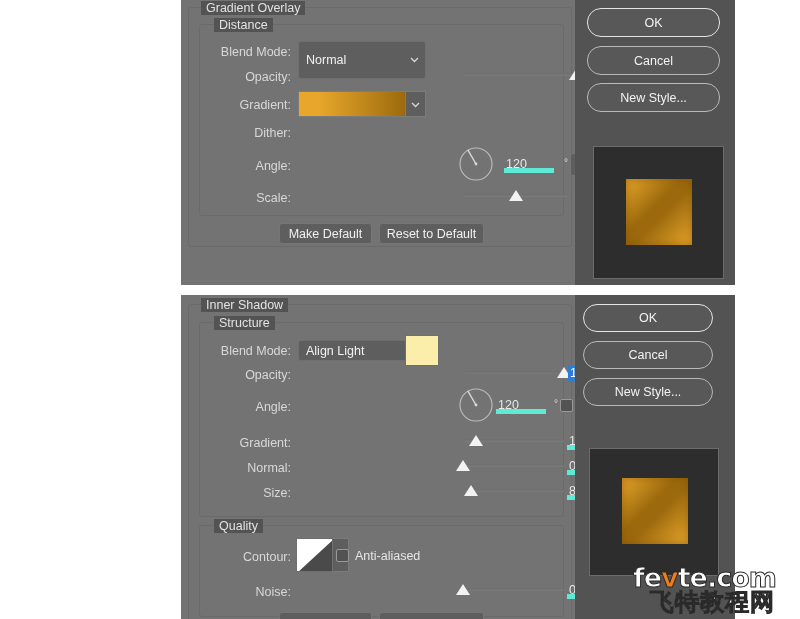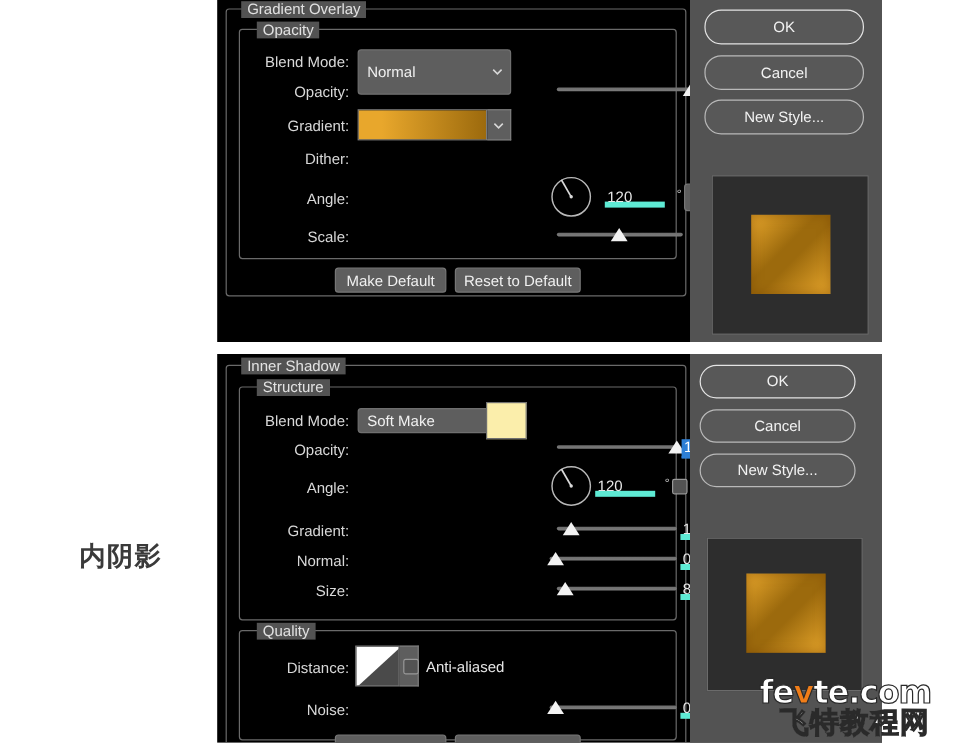--- a/index.html
+++ b/index.html
@@ -18,21 +18,21 @@
     font-family: "DejaVu Sans", sans-serif;
     font-size: 22px;
     font-weight: 700;
     letter-spacing: 1px;
     white-space: nowrap;
   }
 
   
   .dialog {
     position: absolute;
-    background: #000000;
+    background: #737373;
     box-sizing: border-box;
     color: #d6d6d6;
     font-size: 12.5px;
     overflow: hidden;
   }
   .dlg-side { position:absolute; }
 
   
   .group {
     position: absolute;
@@ -227,29 +227,28 @@
     color:#ffffff;
     -webkit-text-stroke: 1px #2a2a2a;
     letter-spacing:1px;
   }
 </style>
 </head>
 <body>
 
 <div id="root">
 
-  <div class="cn-label" style="left:66px; top:449px;">内阴影</div>
 
   <div class="dialog" style="left:181px; top:0px; width:554px; height:285px;">
 
     <div class="group" style="left:7px; top:7px; width:384px; height:240px;"></div>
     <div class="group-title" style="left:20px; top:1px;">Gradient Overlay</div>
 
     <div class="group" style="left:18px; top:24px; width:365px; height:192px;"></div>
-    <div class="group-title" style="left:33px; top:18px;">Opacity</div>
+    <div class="group-title" style="left:33px; top:18px;">Distance</div>
 
     <div class="row-label" style="left:20px; top:45px; width:90px;">Blend Mode:</div>
     <div class="select" style="left:117px; top:41px; width:128px; height:38px;">
       <span>Normal</span>
       <span class="chev">
         <svg width="9" height="9" viewBox="0 0 9 9">
             <path d="M1 3 L4.5 6.5 L8 3" stroke="#d8d8d8" stroke-width="1.3" fill="none"></path>
           </svg>
       </span>
     </div>
@@ -325,21 +324,21 @@
   <div class="dialog" style="left:181px; top:295px; width:554px; height:324px;">
 
     <div class="group" style="left:7px; top:9px; width:384px; height:330px;"></div>
     <div class="group-title" style="left:20px; top:3px;">Inner Shadow</div>
 
     <div class="group" style="left:18px; top:27px; width:365px; height:195px;"></div>
     <div class="group-title" style="left:33px; top:21px;">Structure</div>
 
     <div class="row-label" style="left:20px; top:49px; width:90px;">Blend Mode:</div>
     <div class="select" style="left:117px; top:45px; width:128px; height:21px;">
-      <span>Soft Make</span>
+      <span>Align Light</span>
       <span class="chev">
         <svg width="9" height="9" viewBox="0 0 9 9">
             <path d="M1 3 L4.5 6.5 L8 3" stroke="#d8d8d8" stroke-width="1.3" fill="none"></path>
           </svg>
       </span>
     </div>
     <div class="color-swatch" id="shadow-color" style="left: 224px; top: 40px; width: 34px; height: 31px; background: rgb(251, 238, 171);"></div>
 
     <div class="row-label" style="left:20px; top:73px; width:90px;">Opacity:</div>
     <div class="slider" style="left:283px; top:71px; width:100px; height:14px;">
@@ -382,21 +381,21 @@
     <div class="slider" style="left:283px; top:189px; width:100px; height:14px;">
       <div class="track" style="width:100px;"></div>
       <div class="thumb" style="left:0px;"></div>
     </div>
     <div class="numfield" style="left:386px; top:189px; width:42px; height:16px;">8</div>
     <div class="unit" style="left:435px; top:191px;">px</div>
 
     <div class="group" style="left:18px; top:230px; width:365px; height:92px;"></div>
     <div class="group-title" style="left:33px; top:224px;">Quality</div>
 
-    <div class="row-label" style="left:20px; top:255px; width:90px;">Distance:</div>
+    <div class="row-label" style="left:20px; top:255px; width:90px;">Contour:</div>
     <div class="contour" style="left:115px; top:243px; width:37px; height:34px;">
       <div class="tri" style="border-left:37px solid #ffffff; border-bottom:34px solid transparent;"></div>
     </div>
     <div class="grad-drop" style="left:152px; top:243px; width:16px; height:34px;">
       <svg width="9" height="9" viewBox="0 0 9 9">
           <path d="M1 3 L4.5 6.5 L8 3" stroke="#d8d8d8" stroke-width="1.3" fill="none"></path>
         </svg>
     </div>
     <div class="cbx off" style="left:155px; top:254px;"></div>
     <div class="cbx-text" style="left:174px; top:254px;">Anti-aliased</div>

